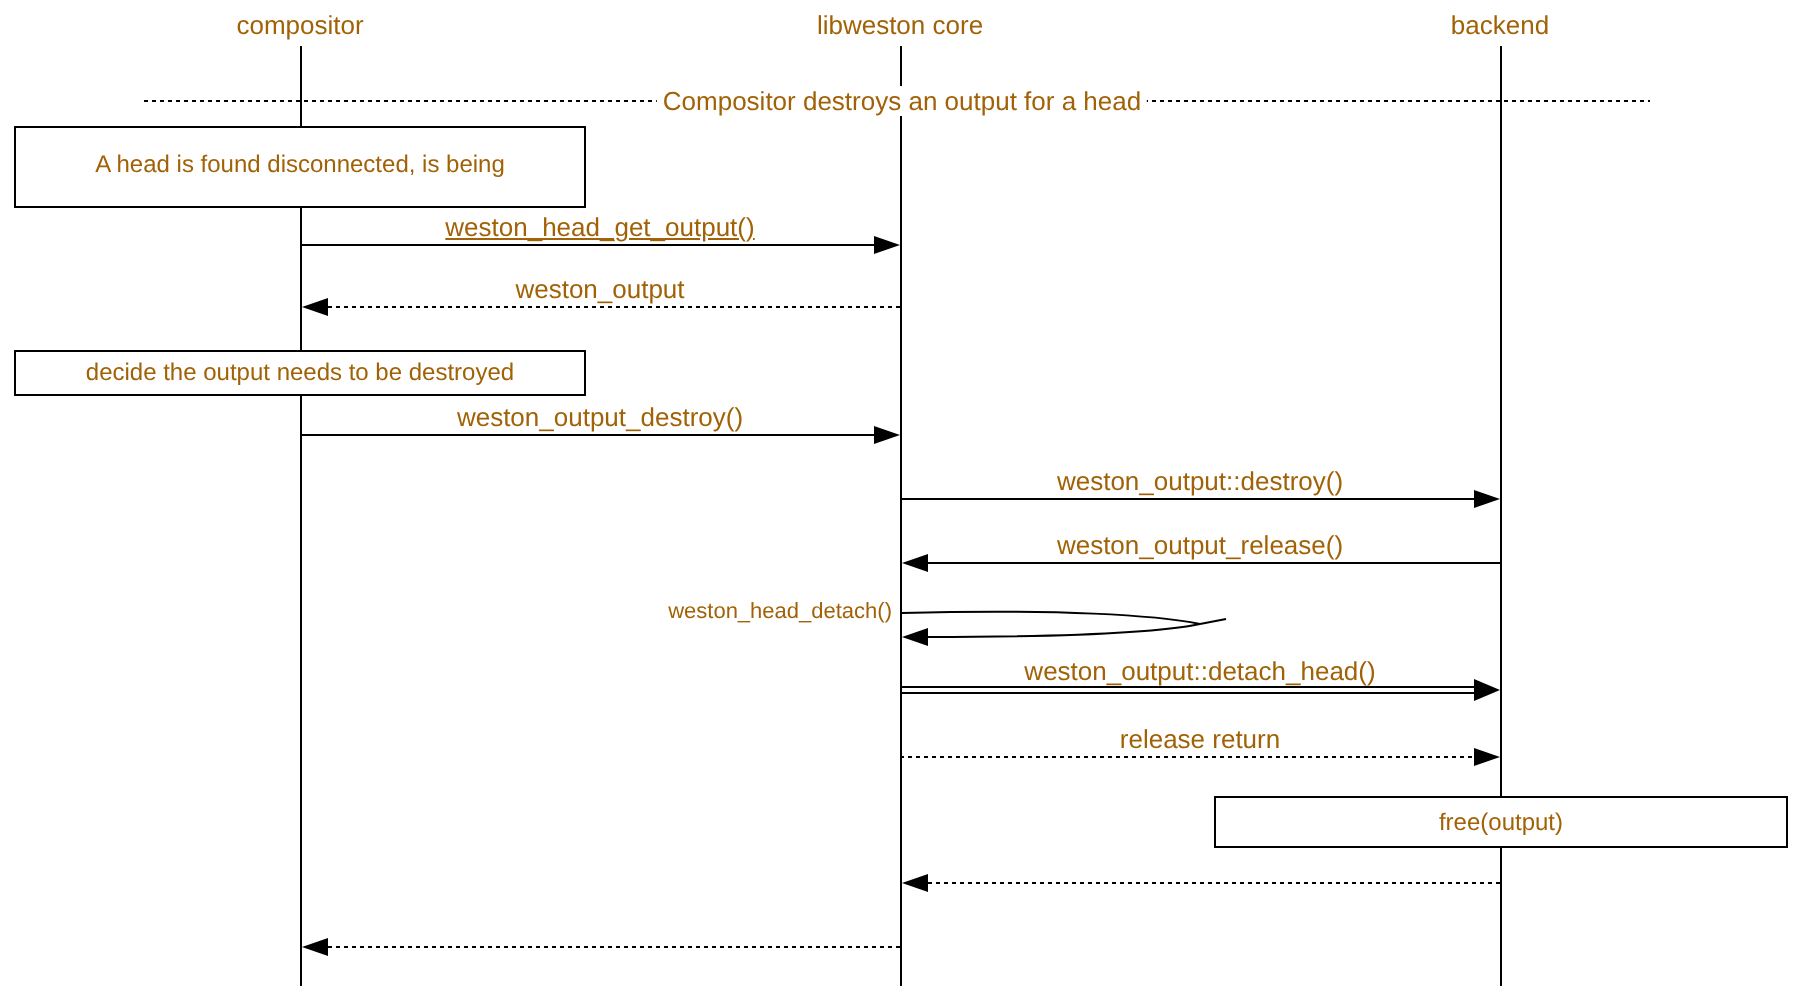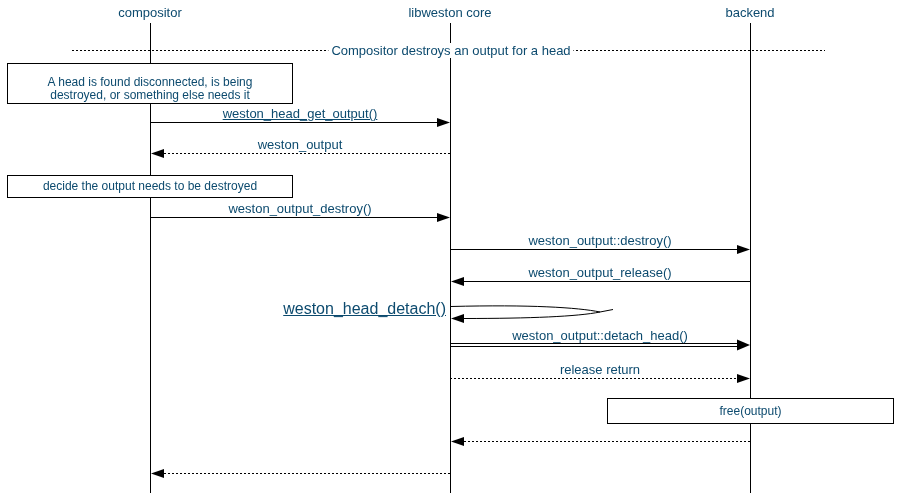--- a/index.html
+++ b/index.html
@@ -1,35 +1,35 @@
 <!DOCTYPE html>
 <html><head>
 <meta charset="utf-8">
 <style>
   html,body{margin:0;padding:0;background:#ffffff;}
   .stage{
     position:relative;width:900px;height:493px;background:#ffffff;
-    font-family:"Liberation Sans",sans-serif;color:#0c4a6e;overflow:hidden;
+    font-family:"Liberation Sans",sans-serif;color:#a16207;overflow:hidden;
   }
   .stage svg{position:absolute;left:0;top:0;}
   .plabel{
     position:absolute;transform:translateX(-50%);
     font-size:13px;white-space:nowrap;
   }
   .divider-label{
     position:absolute;transform:translateX(-50%);
     font-size:13px;white-space:nowrap;background:#ffffff;padding:0 3px;
   }
   .mlabel{
     position:absolute;transform:translateX(-50%);
     font-size:13px;white-space:nowrap;
   }
   .mlabel-self{
     position:absolute;right:454px;top:300px;
-    font-size:16px;white-space:nowrap;text-align:left;text-decoration:underline;
+    font-size:11px;white-space:nowrap;text-align:left;
   }
   .note{
     position:absolute;box-sizing:border-box;
     border:1px solid #000;background:#ffffff;
     font-size:12px;line-height:13px;text-align:center;
   }
   .note-multiline{padding-top:12px;}
   .note-center{display:flex;align-items:center;justify-content:center;text-align:center;}
 </style>
 </head>
@@ -79,21 +79,20 @@
   </svg>
 
   <div class="plabel" style="left:150px;top:5px;">compositor</div>
   <div class="plabel" style="left:450px;top:5px;">libweston core</div>
   <div class="plabel" style="left:750px;top:5px;">backend</div>
 
   <div class="divider-label" style="left:451px;top:43px;">Compositor destroys an output for a head</div>
 
   <div class="note note-multiline" style="left:7px;top:63px;width:286px;height:41px;">
     <div>A head is found disconnected, is being</div>
-    <div>destroyed, or something else needs it</div>
   </div>
   <div class="note note-center" style="left:7px;top:175px;width:286px;height:23px;">decide the output needs to be destroyed</div>
   <div class="note note-center" style="left:607px;top:398px;width:287px;height:26px;">free(output)</div>
 
   <div class="mlabel" style="left:300px;top:106px;text-decoration:underline;">weston_head_get_output()</div>
   <div class="mlabel" style="left:300px;top:137px;">weston_output</div>
   <div class="mlabel" style="left:300px;top:201px;text-align:center;">weston_output_destroy()</div>
   <div class="mlabel" style="left:600px;top:233px;">weston_output::destroy()</div>
   <div class="mlabel" style="left:600px;top:265px;">weston_output_release()</div>
   <div class="mlabel-self">weston_head_detach()</div>

